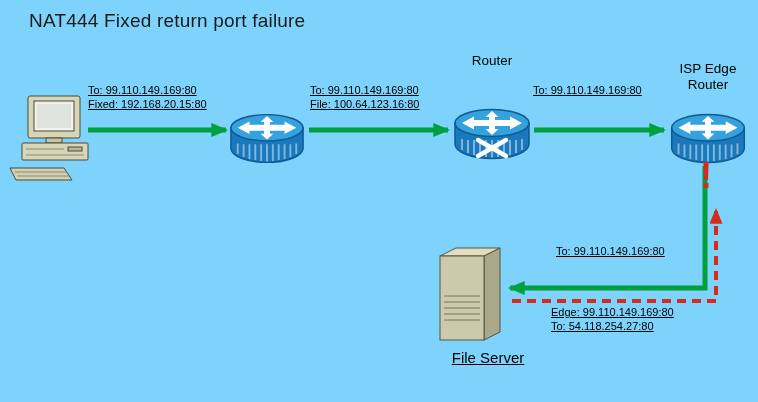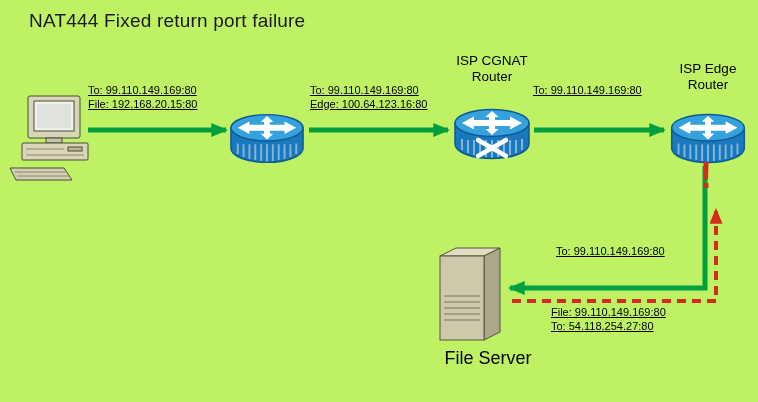--- a/index.html
+++ b/index.html
@@ -1,22 +1,22 @@
 <!DOCTYPE html>
 <html style="--arrow-green: #00a03e; --arrow-red: #d42b1f; --router-blue: #35a1dd; --router-blue-dark: #1a79bc; --device-tan: #d9d6b8; --device-tan-dark: #aaa78b; --text: #000000;"><head>
 <meta charset="utf-8">
 <style>
   html, body { margin: 0; padding: 0; background: #ffffff; }
   body { font-family: "Liberation Sans", sans-serif; color: #000; }
-  #canvas { position: relative; width: 758px; height: 402px; background: #bef264; overflow: hidden; }
+  #canvas { position: relative; width: 758px; height: 402px; background: #7dd3fc; overflow: hidden; }
   .abs { position: absolute; }
   #title { left: 29px; top: 10px; font-size: 19px; letter-spacing: .2px; color: #1a1a1a; }
   .pkt { font-size: 11px; line-height: 13.5px; white-space: nowrap; text-decoration: underline; }
   .nlabel { font-size: 13.5px; line-height: 16px; text-align: center; white-space: nowrap; }
-  .fslabel { font-size: 18px; line-height: 16px; text-align: center; white-space: nowrap; }
+  .fslabel { font-size: 15px; line-height: 16px; text-align: center; white-space: nowrap; text-decoration: underline; }
   #err { left: 700px; top: 158px; font-size: 36px; font-weight: bold; color: var(--arrow-red, #d42b1f); line-height: 1; }
   .green-stroke { stroke: var(--arrow-green, #00a03e); }
   .green-fill  { fill: var(--arrow-green, #00a03e); }
   .red-stroke  { stroke: var(--arrow-red, #d42b1f); }
   .red-fill    { fill: var(--arrow-red, #d42b1f); }
   .rtop  { fill: var(--router-blue, #35a1dd); }
   .rbody { fill: var(--router-blue-dark, #1a79bc); }
   .tan   { fill: var(--device-tan, #d9d6b8); }
   .tand  { fill: var(--device-tan-dark, #aaa78b); }
   svg { display: block; }
@@ -105,51 +105,50 @@
       <line x1="12" y1="62" x2="48" y2="62" stroke="#77755d"></line>
       <line x1="12" y1="68" x2="48" y2="68" stroke="#77755d"></line>
       <line x1="12" y1="74" x2="48" y2="74" stroke="#77755d"></line>
     </g>
   </svg>
 
   <div class="abs" id="title">NAT444 Fixed return port failure</div>
 
 
   <div class="abs nlabel" style="left:440px; top:53px; width:104px;">
-    <div>ISP CGNAT</div>
     <div>Router</div>
   </div>
 
   <div class="abs nlabel" style="left:656px; top:61px; width:104px;">
     <div>ISP Edge</div>
     <div>Router</div>
   </div>
 
   <div class="abs fslabel" style="left:395px; top:350px; width:186px;">
     <div>File Server</div>
   </div>
 
   <div class="abs pkt" style="left:88px; top:84px;">
     <div>To: 99.110.149.169:80</div>
-    <div>File: 192.168.20.15:80</div>
+    <div>Fixed: 192.168.20.15:80</div>
   </div>
 
   <div class="abs pkt" style="left:310px; top:84px;">
     <div>To: 99.110.149.169:80</div>
-    <div>Edge: 100.64.123.16:80</div>
+    <div>File: 100.64.123.16:80</div>
   </div>
 
   <div class="abs pkt" style="left:533px; top:84px;">
     <div>To: 99.110.149.169:80</div>
   </div>
 
   <div class="abs pkt" style="left:556px; top:245px;">
     <div>To: 99.110.149.169:80</div>
   </div>
 
   <div class="abs pkt" style="left:551px; top:306px;">
-    <div>File: 99.110.149.169:80</div>
+    <div>Edge: 99.110.149.169:80</div>
     <div>To: 54.118.254.27:80</div>
   </div>
 
   <div class="abs" id="err">!</div>
 
 </div>
 
 </body></html>

